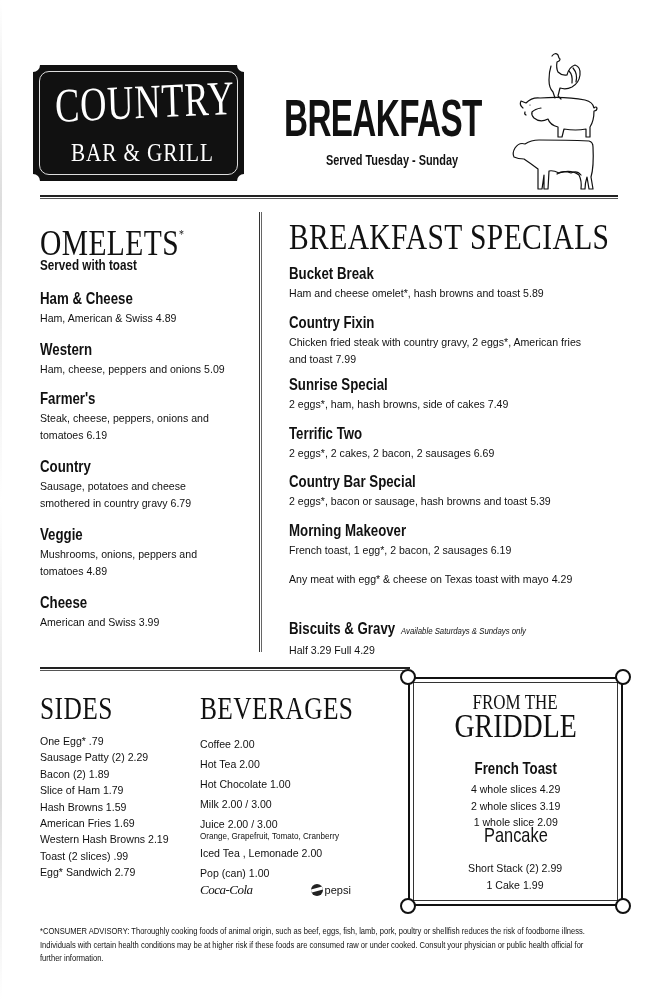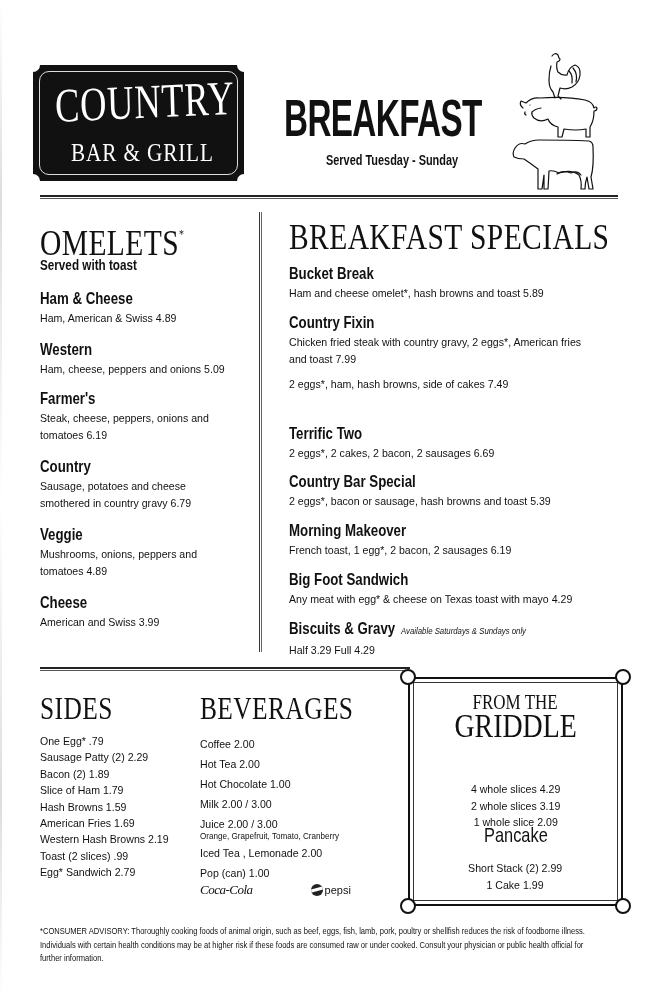--- a/index.html
+++ b/index.html
@@ -157,36 +157,36 @@
 <div class="item" style="left:289px; top:264px;">
   <div class="item-name"><span class="cond-bold">Bucket Break</span></div>
   <div class="item-desc body-text">Ham and cheese omelet*, hash browns and toast  5.89</div>
 </div>
 <div class="item" style="left:289px; top:313px;">
   <div class="item-name"><span class="cond-bold">Country Fixin</span></div>
   <div class="item-desc body-text">Chicken fried steak with country gravy, 2 eggs*, American fries</div>
   <div class="body-text">and toast  7.99</div>
 </div>
 <div class="item" style="left:289px; top:375px;">
+  <div class="item-name"><span class="cond-bold">Sunrise Special</span></div>
   <div class="item-desc body-text">2 eggs*, ham, hash browns, side of cakes  7.49</div>
 </div>
 <div class="item" style="left:289px; top:424px;">
   <div class="item-name"><span class="cond-bold">Terrific Two</span></div>
   <div class="item-desc body-text">2 eggs*, 2 cakes, 2 bacon, 2 sausages  6.69</div>
 </div>
 <div class="item" style="left:289px; top:472px;">
   <div class="item-name"><span class="cond-bold">Country Bar Special</span></div>
   <div class="item-desc body-text">2 eggs*, bacon or sausage, hash browns and toast  5.39</div>
 </div>
 <div class="item" style="left:289px; top:521px;">
   <div class="item-name"><span class="cond-bold">Morning Makeover</span></div>
   <div class="item-desc body-text">French toast, 1 egg*, 2 bacon, 2 sausages  6.19</div>
 </div>
 <div class="item" style="left:289px; top:570px;">
-  <div class="item-name"><span class="cond-bold">Big Foot Sandwich</span></div>
   <div class="item-desc body-text">Any meat with egg* &amp; cheese on Texas toast with mayo  4.29</div>
 </div>
 <div class="item" style="left:289px; top:619px;">
   <div class="item-name" style="white-space:nowrap;">
     <span class="cond-bold" style="width:112px;">Biscuits &amp; Gravy</span><span style="font-size:9.5px; font-style:italic; font-weight:normal; display:inline-block; transform:scaleX(0.82); transform-origin:left center;">Available Saturdays &amp; Sundays only</span>
   </div>
   <div class="item-desc body-text">Half 3.29   Full 4.29</div>
 </div>
 
 <div id="rule-mid" class="hrule"></div>
@@ -223,20 +223,21 @@
   </span>
 </div>
 
 <div id="griddle">
   <span class="gc g-tl"></span>
   <span class="gc g-tr"></span>
   <span class="gc g-bl"></span>
   <span class="gc g-br"></span>
   <div id="from-the" class="center-col"><span class="c">FROM THE</span></div>
   <div id="griddle-word" class="center-col"><span class="c">GRIDDLE</span></div>
+  <div id="ft-name" class="center-col"><span class="c">French Toast</span></div>
   <div id="ft-lines" class="center-col">
     <div><span class="c ln">4 whole slices  4.29</span></div>
     <div><span class="c ln">2 whole slices  3.19</span></div>
     <div><span class="c ln">1 whole slice  2.09</span></div>
   </div>
   <div id="pc-name" class="center-col"><span class="c">Pancake</span></div>
   <div id="pc-lines" class="center-col">
     <div><span class="c ln">Short Stack (2) 2.99</span></div>
     <div><span class="c ln">1 Cake  1.99</span></div>
   </div>

